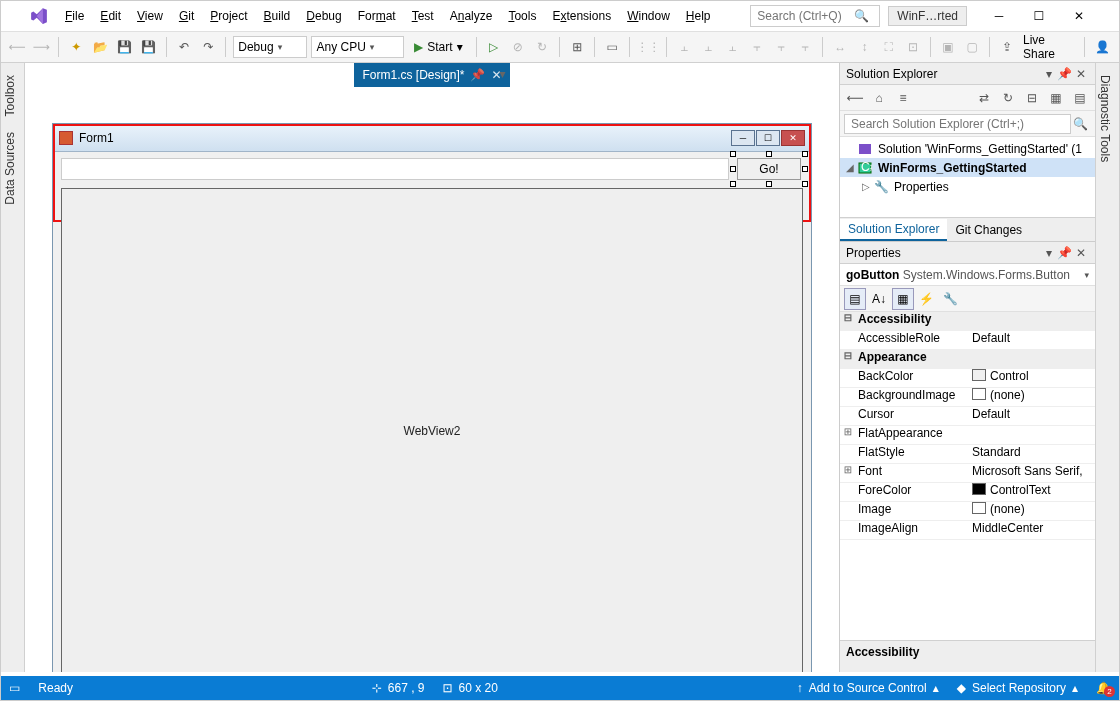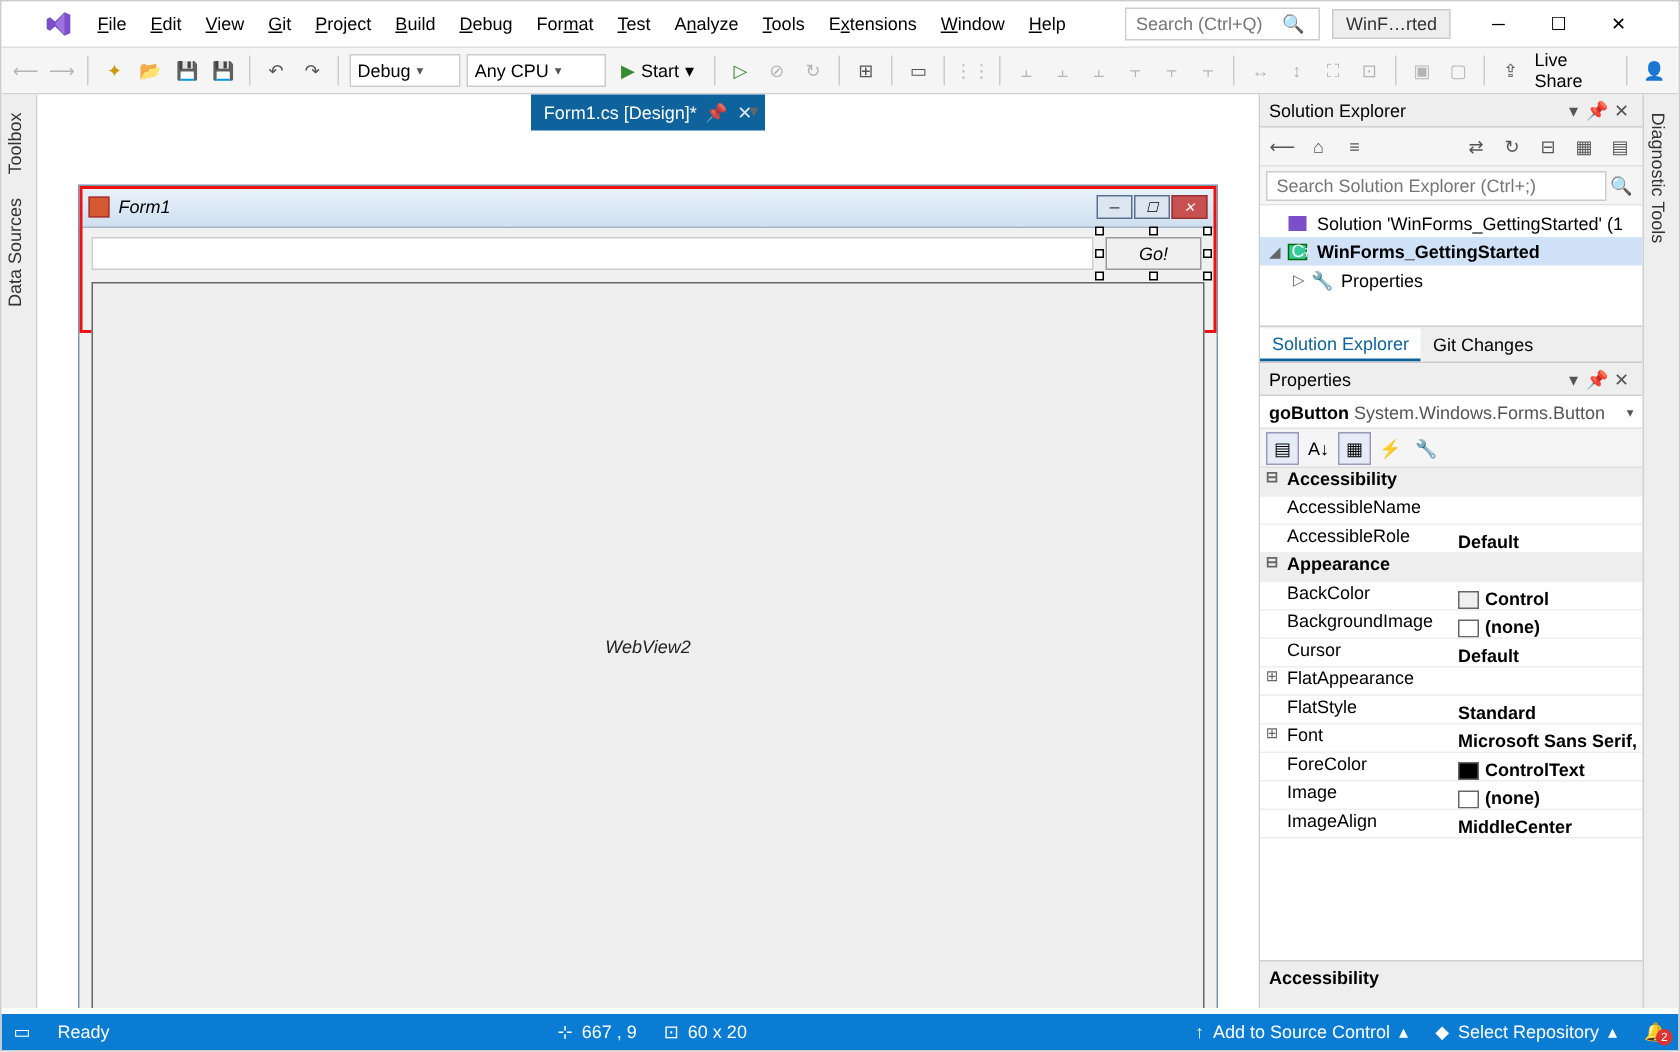--- a/index.html
+++ b/index.html
@@ -24,21 +24,21 @@
 .start-btn{display:flex;align-items:center;gap:4px;padding:0 6px;height:22px;cursor:pointer;}
 .start-btn .play{color:#388a34;}
 .body-row{display:flex;height:609px;}
 .left-rail{width:24px;background:#eee;border-right:1px solid #d0d0d0;padding-top:6px;}
 .left-rail .vtab{writing-mode:vertical-rl;transform:rotate(180deg);padding:6px 2px;cursor:pointer;color:#333;margin-bottom:4px;text-align:center;}
 .center{flex:1;display:flex;flex-direction:column;background:#fff;position:relative;align-items:center;}
 .doc-tabs{height:24px;background:#eee;display:flex;align-items:flex-end;position:relative;}
 .doc-tab{background:#0e639c;color:#fff;height:24px;display:flex;align-items:center;padding:0 8px;gap:6px;cursor:pointer;}
 .doc-tab .pin,.doc-tab .x{opacity:.85;cursor:pointer;}
 .doc-tabs .drop{position:absolute;right:4px;top:4px;color:#666;cursor:pointer;}
-.designer{flex:1;background:#fff;padding:36px 18px;overflow:hidden;font-style:italic;}
+.designer{flex:1;background:#fff;padding:36px 18px;overflow:hidden;}
 .form-frame{width:760px;height:560px;border:1px solid #7a97b0;background:#f0f0f0;position:relative;}
 .form-title{height:28px;background:linear-gradient(#eaf3fb,#cfe0f0);border-bottom:1px solid #a0b4c8;display:flex;align-items:center;padding:0 6px;}
 .form-title .ficon{width:14px;height:14px;margin-right:6px;background:#d65a31;border:1px solid #a33;}
 .form-title .wbtns{margin-left:auto;display:flex;gap:1px;}
 .form-title .wb{width:24px;height:16px;border:1px solid #5a7290;background:#dce6f1;display:flex;align-items:center;justify-content:center;font-size:9px;}
 .form-title .wb.red{background:#c75050;border-color:#933;color:#fff;}
 .hl{position:absolute;border:2px solid #e11;pointer-events:none;}
 .hl.top{left:0;top:0;width:100%;height:98px;}
 .go-btn{position:absolute;right:10px;top:34px;width:64px;height:22px;border:1px solid #999;background:#f0f0f0;display:flex;align-items:center;justify-content:center;}
 .go-handles{position:absolute;right:6px;top:30px;width:72px;height:30px;}
@@ -69,21 +69,21 @@
 .props-obj{height:22px;display:flex;align-items:center;padding:0 6px;border-bottom:1px solid #e0e0e0;background:#fff;}
 .props-obj .dd{margin-left:auto;font-size:9px;color:#555;}
 .props-tools{height:26px;display:flex;align-items:center;gap:2px;padding:0 4px;border-bottom:1px solid #e0e0e0;}
 .props-tools .pt{width:22px;height:22px;border:1px solid transparent;display:flex;align-items:center;justify-content:center;cursor:pointer;}
 .props-tools .pt.act{border-color:#99b;background:#e5ecf7;}
 .props-grid{flex:1;overflow:auto;background:#fff;}
 .pg-row{display:flex;height:19px;border-bottom:1px solid #eee;}
 .pg-row.cat{background:#eee;font-weight:600;}
 .pg-row .exp{width:16px;text-align:center;color:#666;font-size:10px;}
 .pg-row .k{width:112px;padding-left:2px;white-space:nowrap;overflow:hidden;}
-.pg-row .v{flex:1;padding-left:4px;display:flex;align-items:flex-end;gap:4px;white-space:nowrap;overflow:hidden;font-weight:bold;}
+.pg-row .v{flex:1;padding-left:4px;display:flex;align-items:flex-start;gap:4px;white-space:nowrap;overflow:hidden;}
 .pg-row .swatch{width:14px;height:12px;border:1px solid #666;}
 .props-desc{height:32px;border-top:1px solid #d0d0d0;padding:4px 6px;font-weight:600;background:#eee;}
 .statusbar{position:absolute;left:0;right:0;bottom:0;height:24px;background:#0a7cd4;color:#fff;display:flex;align-items:center;padding:0 8px;gap:18px;}
 .statusbar .grp{display:flex;align-items:center;gap:6px;cursor:pointer;}
 .statusbar .spacer{flex:1;}
 .statusbar .bell{position:relative;}
 .statusbar .badge{position:absolute;right:-4px;bottom:-2px;background:#d33;border-radius:50%;width:11px;height:11px;font-size:8px;display:flex;align-items:center;justify-content:center;}
 </style>
 </head>
 <body>
@@ -297,27 +297,20 @@
         <div class="pt" style="color:#888">🔧</div>
       </div>
       <div class="props-grid" id="props-grid">
           <div class="pg-row cat">
             <span class="exp">⊟</span>
             <span class="k">Accessibility</span>
             <span class="v"></span>
           </div>
           <div class="pg-row">
             <span class="exp"></span>
-            <span class="k">AccessibleName</span>
-            <span class="v">
-              <span></span>
-            </span>
-          </div>
-          <div class="pg-row">
-            <span class="exp"></span>
             <span class="k">AccessibleRole</span>
             <span class="v">
               <span>Default</span>
             </span>
           </div>
           <div class="pg-row cat">
             <span class="exp">⊟</span>
             <span class="k">Appearance</span>
             <span class="v"></span>
           </div>

